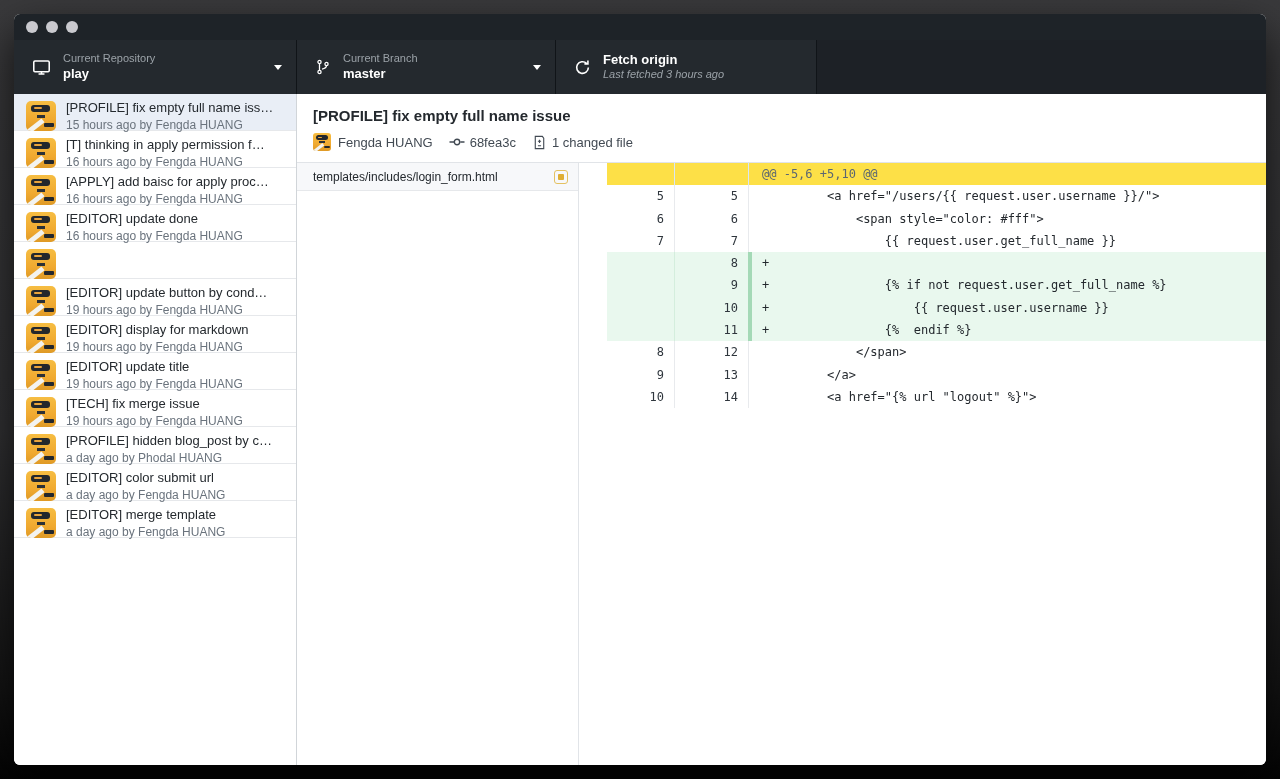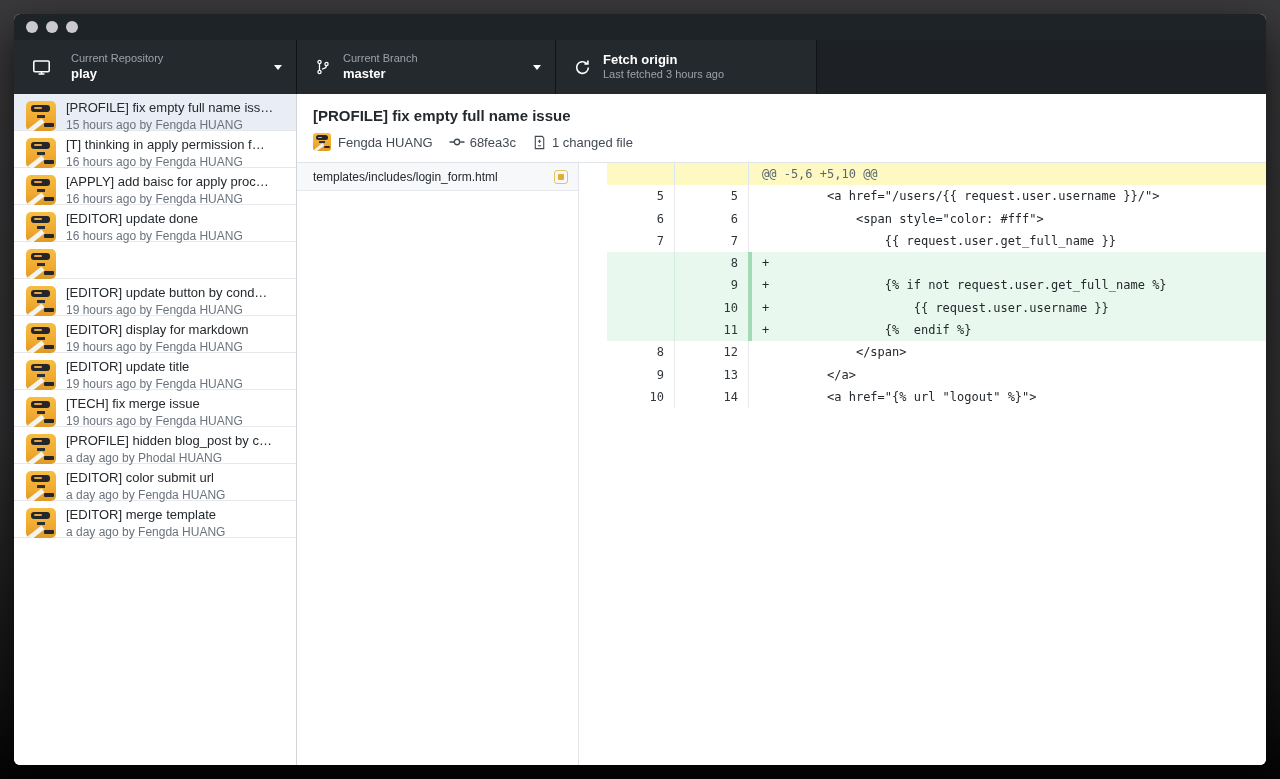--- a/index.html
+++ b/index.html
@@ -22,23 +22,23 @@
   
   .toolbar { height:54px; flex:0 0 auto; display:flex; background:#1d2126; }
   .tb-sec {
     background:#24292e; border-right:1px solid #101418; display:flex; align-items:center;
     padding:0 14px 0 18px; position:relative; cursor:default;
   }
   .tb-sec .ticon { flex:0 0 auto; margin-right:12px; display:flex; }
   .tb-col { display:flex; flex-direction:column; line-height:1.25; }
   .tb-label { font-size:11px; color:#9ba2a8; }
   .tb-value { font-size:13px; font-weight:bold; color:#ffffff; }
-  .tb-sub   { font-size:11px; color:#9ba2a8; }
+  .tb-sub   { font-size:11px; color:#9ba2a8;font-style:italic; }
   .caret { width:0; height:0; border-left:4.5px solid transparent; border-right:4.5px solid transparent; border-top:5px solid #fff; position:absolute; right:14px; top:25px; }
-  .tb-repo   { width:283px;gap:8px; }
+  .tb-repo   { width:283px; }
   .tb-branch { width:259px; }
   .tb-fetch  { width:261px; }
   .tb-fill   { flex:1; background:#1d2126; }
   
   .content { flex:1; display:flex; min-height:0; }
   
   .sidebar { width:283px; flex:0 0 auto; background:#fff; border-right:1px solid #d1d5d9; display:flex; flex-direction:column; }
   .tabs { height:34px; flex:0 0 auto; display:flex; border-bottom:1px solid #e1e4e8; }
   .tab { flex:1; display:flex; align-items:center; justify-content:center; font-size:13px; color:#586069; cursor:pointer; position:relative; }
   .tab + .tab { border-left:1px solid #e1e4e8; }
@@ -77,21 +77,21 @@
   .status-modified { width:14px; height:14px; border:1px solid #e4c161; border-radius:3px; position:relative; flex:0 0 auto; }
   .status-modified::after { content:""; position:absolute; left:50%; top:50%; width:6px; height:6px; margin:-3px 0 0 -3px; border-radius:1px; background:#dfae33; }
   
   .diff { flex:1; min-width:0; font-family:"DejaVu Sans Mono", monospace; font-size:12px; overflow:hidden; }
   .diff-row { display:flex; height:22.3px; line-height:22.3px; }
   .diff-row .num { flex:0 0 auto; text-align:right; padding-right:10px; color:#2f363d; }
   .num.old { width:68px; border-right:1px solid #e8eaed; }
   .num.new { width:73px; }
   .diff-row .code { flex:1; white-space:pre; overflow:hidden; color:#24292e; border-left:1px solid #e8eaed; padding-left:13px; }
   .diff-row.ctx { background:#fff; }
-  .diff-row.hunk { background:#fef9c3; }
+  .diff-row.hunk { background:#fde047; }
   .diff-row.hunk .num.old { border-right-color:#d9e6f5; }
   .diff-row.hunk .code { border-left-color:#d9e6f5; color:#5a6672; }
   .diff-row.add { background:#e9f8ee; }
   .diff-row.add .num.old { border-right-color:#d4eedd; }
   .diff-row.add .code { border-left:4px solid #a4d9b6; padding-left:10px; }
 </style>
 </head>
 <body>
 
 <div class="window">

